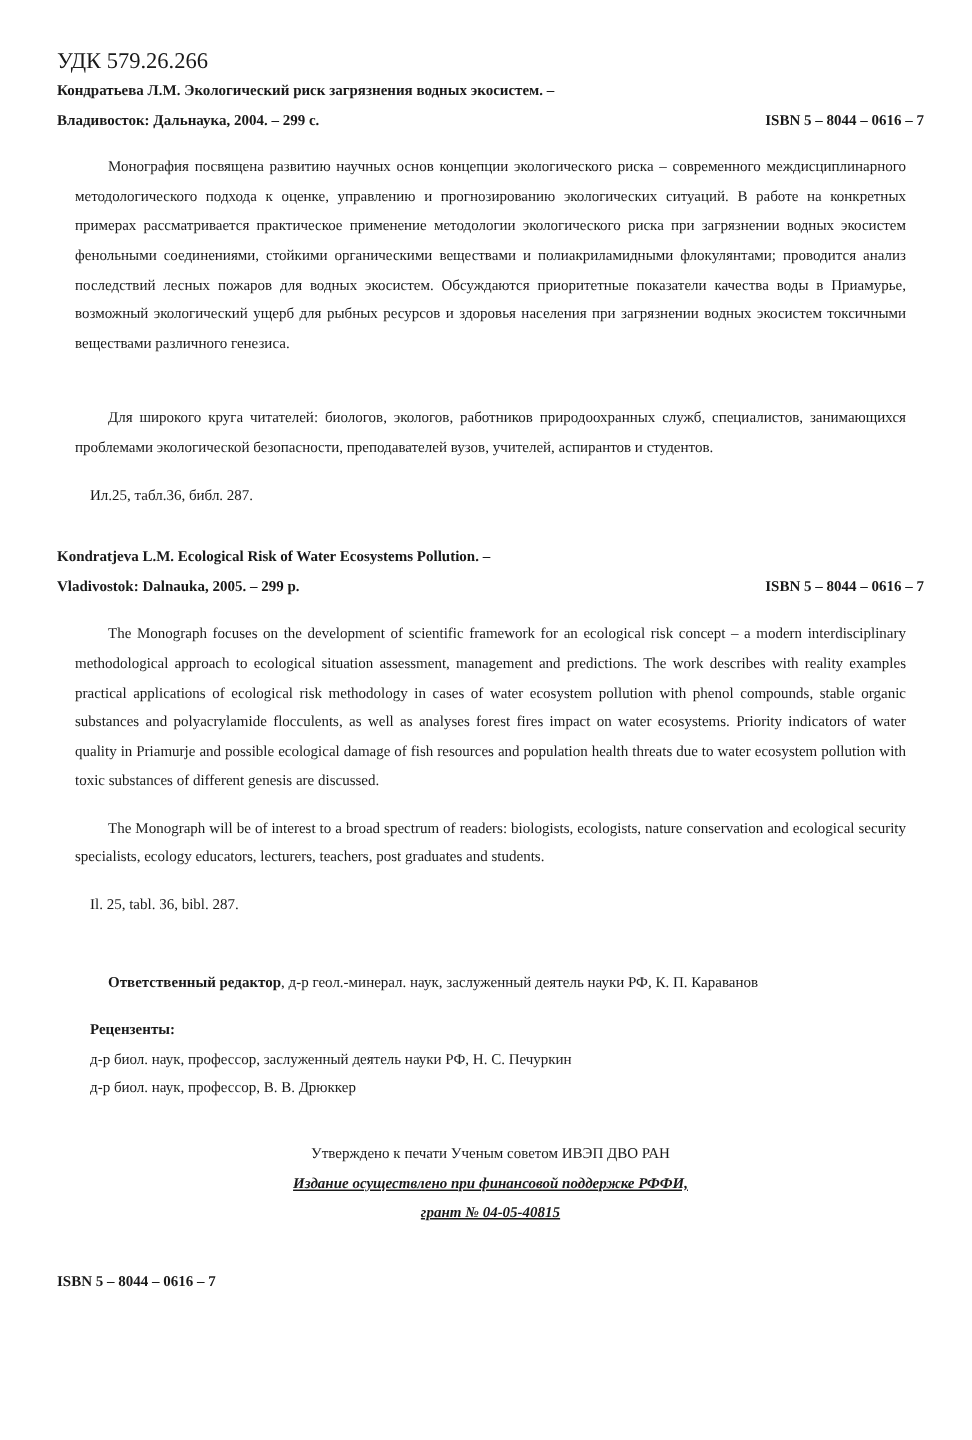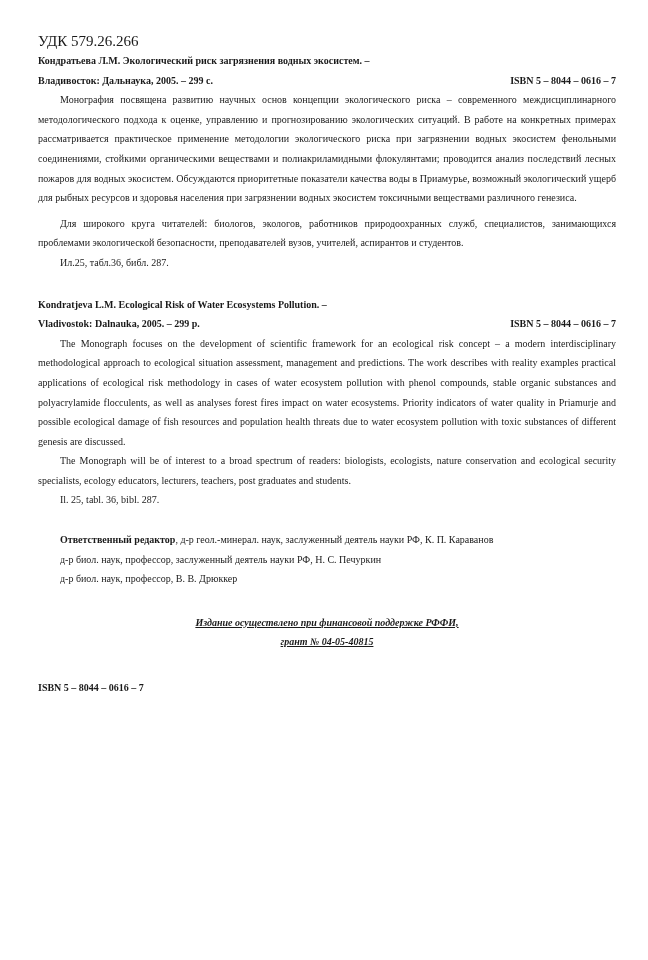--- a/index.html
+++ b/index.html
@@ -9,38 +9,38 @@
     color: #1a1a1a;
   }
   .page { position: absolute; left: 38px; top: 32px; width: 578px; }
   .line { font-size: 10px; line-height: 19.6px; }
   .jlast { text-align: justify; text-align-last: left; }
   .indent { text-indent: 22px; }
   .b { font-weight: bold; }
   .udk { font-size: 15px; line-height: 19px; }
   .row { display: flex; justify-content: space-between; }
   .row .right { padding-right: 0; }
-  .para { margin: 0; }
+  .para { margin: 12px; }
   .gap1 { height: 6px; }
   .gap2 { height: 22px; }
   .gap3 { height: 20px; }
   .center { text-align: center; }
   .ital-bold { font-style: italic; font-weight: bold; text-decoration: underline; }
   .ed-indent { padding-left: 22px; }
 </style>
 </head>
 <body>
 
 <div class="page">
 
   <div class="udk">УДК 579.26.266</div>
 
   <div class="line b">Кондратьева Л.М. Экологический риск загрязнения водных экосистем. –</div>
   <div class="line b row">
-    <span>Владивосток: Дальнаука, 2005. – 299 с.</span>
+    <span>Владивосток: Дальнаука, 2004. – 299 с.</span>
     <span class="right">ISBN 5 – 8044 – 0616 – 7</span>
   </div>
 
   <p class="para line jlast indent">Монография посвящена развитию научных основ концепции экологического риска – современного междисциплинарного методологического подхода к оценке, управлению и прогнозированию экологических ситуаций. В работе на конкретных примерах рассматривается практическое применение методологии экологического риска при загрязнении водных экосистем фенольными соединениями, стойкими органическими веществами и полиакриламидными флокулянтами; проводится анализ последствий лесных пожаров для водных экосистем. Обсуждаются приоритетные показатели качества воды в Приамурье, возможный экологический ущерб для рыбных ресурсов и здоровья населения при загрязнении водных экосистем токсичными веществами различного генезиса.</p>
   <div class="gap1"></div>
   <p class="para line jlast indent">Для широкого круга читателей: биологов, экологов, работников природоохранных служб, специалистов, занимающихся проблемами экологической безопасности, преподавателей вузов, учителей, аспирантов и студентов.</p>
   <div class="line indent">Ил.25, табл.36, библ. 287.</div>
 
   <div class="gap2"></div>
 
@@ -50,24 +50,26 @@
     <span class="right">ISBN 5 – 8044 – 0616 – 7</span>
   </div>
 
   <p class="para line jlast indent">The Monograph focuses on the development of scientific framework for an ecological risk concept – a modern interdisciplinary methodological approach to ecological situation assessment, management and predictions. The work describes with reality examples practical applications of ecological risk methodology in cases of water ecosystem pollution with phenol compounds, stable organic substances and polyacrylamide flocculents, as well as analyses forest fires impact on water ecosystems. Priority indicators of water quality in Priamurje and possible ecological damage of fish resources and population health threats due to water ecosystem pollution with toxic substances of different genesis are discussed.</p>
   <p class="para line jlast indent">The Monograph will be of interest to a broad spectrum of readers: biologists, ecologists, nature conservation and ecological security specialists, ecology educators, lecturers, teachers, post graduates and students.</p>
   <div class="line indent">Il. 25, tabl. 36, bibl. 287.</div>
 
   <div class="gap3"></div>
 
   <p class="para line indent" style="padding-right:40px;"><span class="b">Ответственный редактор</span><span>, д-р геол.-минерал. наук, заслуженный деятель науки РФ, К. П. Караванов</span></p>
+  <div class="line b ed-indent">Рецензенты:</div>
   <div class="line ed-indent">д-р биол. наук, профессор, заслуженный деятель науки РФ, Н. С. Печуркин</div>
   <div class="line ed-indent">д-р биол. наук, профессор, В. В. Дрюккер</div>
 
   <div style="height:24px;"></div>
 
+  <div class="line center">Утверждено к печати Ученым советом ИВЭП ДВО РАН</div>
   <div class="line center ital-bold">Издание осуществлено при финансовой поддержке РФФИ,</div>
   <div class="line center ital-bold">грант № 04-05-40815</div>
 
   <div style="height:26px;"></div>
 
   <div class="line b">ISBN 5 – 8044 – 0616 – 7</div>
 </div>
 
 </body></html>

